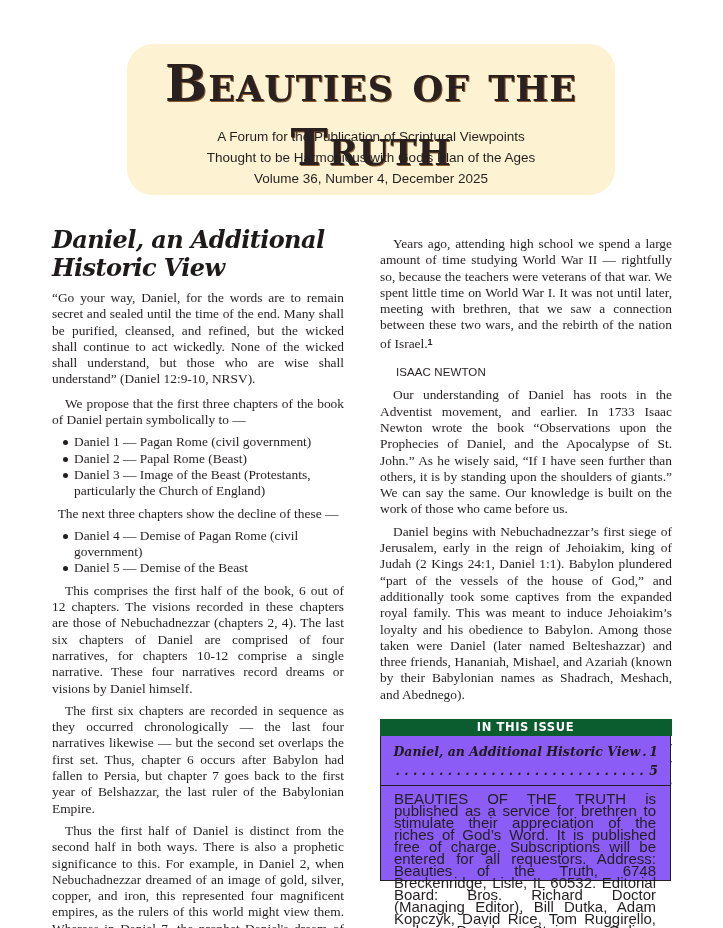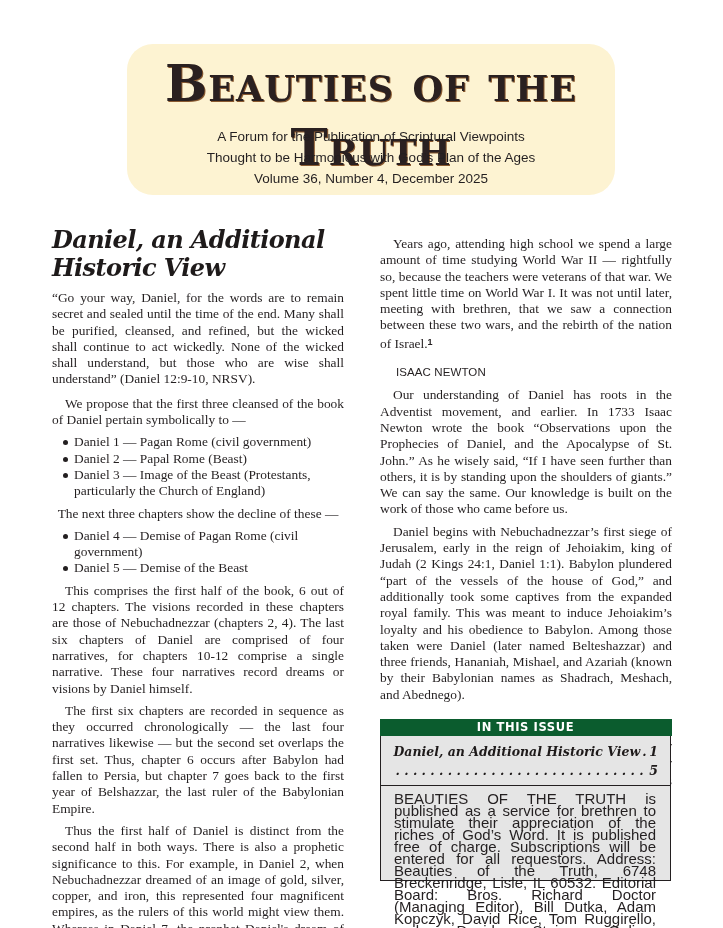--- a/index.html
+++ b/index.html
@@ -55,21 +55,21 @@
       background: #231f20; border-radius: 50%;
     }
     .section-head {
       font-family: "Liberation Sans", sans-serif; font-weight: normal; font-size: 11.5px;
       margin: 12px 0 7px 16px; letter-spacing: 0.1px;
     }
     sup.fn { font-family: "Liberation Sans", sans-serif; font-weight: bold; font-size: 9px; vertical-align: 3px; }
 
     .issue-box {
       position: absolute; left: 380px; top: 719px; width: 291px; height: 162px;
-      background: #e5e5e5; border: 1.5px solid #231f20; border-top: none;
+      background: #8b5cf6; border: 1.5px solid #231f20; border-top: none;
     }
     .issue-header {
       height: 17px; background: #0b5c2e; color: #ffffff;
       font-family: "DejaVu Sans", sans-serif; font-weight: bold; font-size: 11.5px;
       text-align: center; line-height: 17px; letter-spacing: 0.6px;
       margin: 0 -1.5px;
     }
     .toc { padding: 6px 12px 0 14px; height: 50px; border-bottom: 1.5px solid #231f20; margin-left: -1.5px; }
     .toc-item {
       display: flex; font-family: "DejaVu Serif", serif; font-style: italic; font-weight: bold;
@@ -88,21 +88,21 @@
 <header class="masthead">
   <div class="masthead-title">Beauties of the Truth</div>
   <div class="masthead-sub sub2">Thought to be Harmonious with God’s Plan of the Ages</div>
   <div class="masthead-sub sub1">A Forum for the Publication of Scriptural Viewpoints</div>
   <div class="masthead-sub sub3">Volume 36, Number 4, December 2025</div>
 </header>
 
 <section class="col-left">
   <h1 class="article-title">Daniel, an Additional Historic View</h1>
   <p class="epigraph"><span>“Go your way, Daniel, for the words are to remain secret and sealed until the time of the end. Many shall be purified, cleansed, and refined, but the wicked shall continue to act wickedly. None of the wicked shall understand, but those who are wise shall understand” (Daniel 12:9-10, </span><span class="sc">NRSV</span><span>).</span></p>
-  <p class="body">We propose that the first three cleansed of the book of Daniel pertain symbolically to —</p>
+  <p class="body">We propose that the first three chapters of the book of Daniel pertain symbolically to —</p>
   <ul class="bullets">
     <li>Daniel 1 — Pagan Rome (civil government)</li>
     <li>Daniel 2 — Papal Rome (Beast)</li>
     <li>Daniel 3 — Image of the Beast (Protestants, particularly the Church of England)</li>
   </ul>
   <p class="noindent">The next three chapters show the decline of these —</p>
   <ul class="bullets">
     <li>Daniel 4 — Demise of Pagan Rome (civil government)</li>
     <li>Daniel 5 — Demise of the Beast</li>
   </ul>

